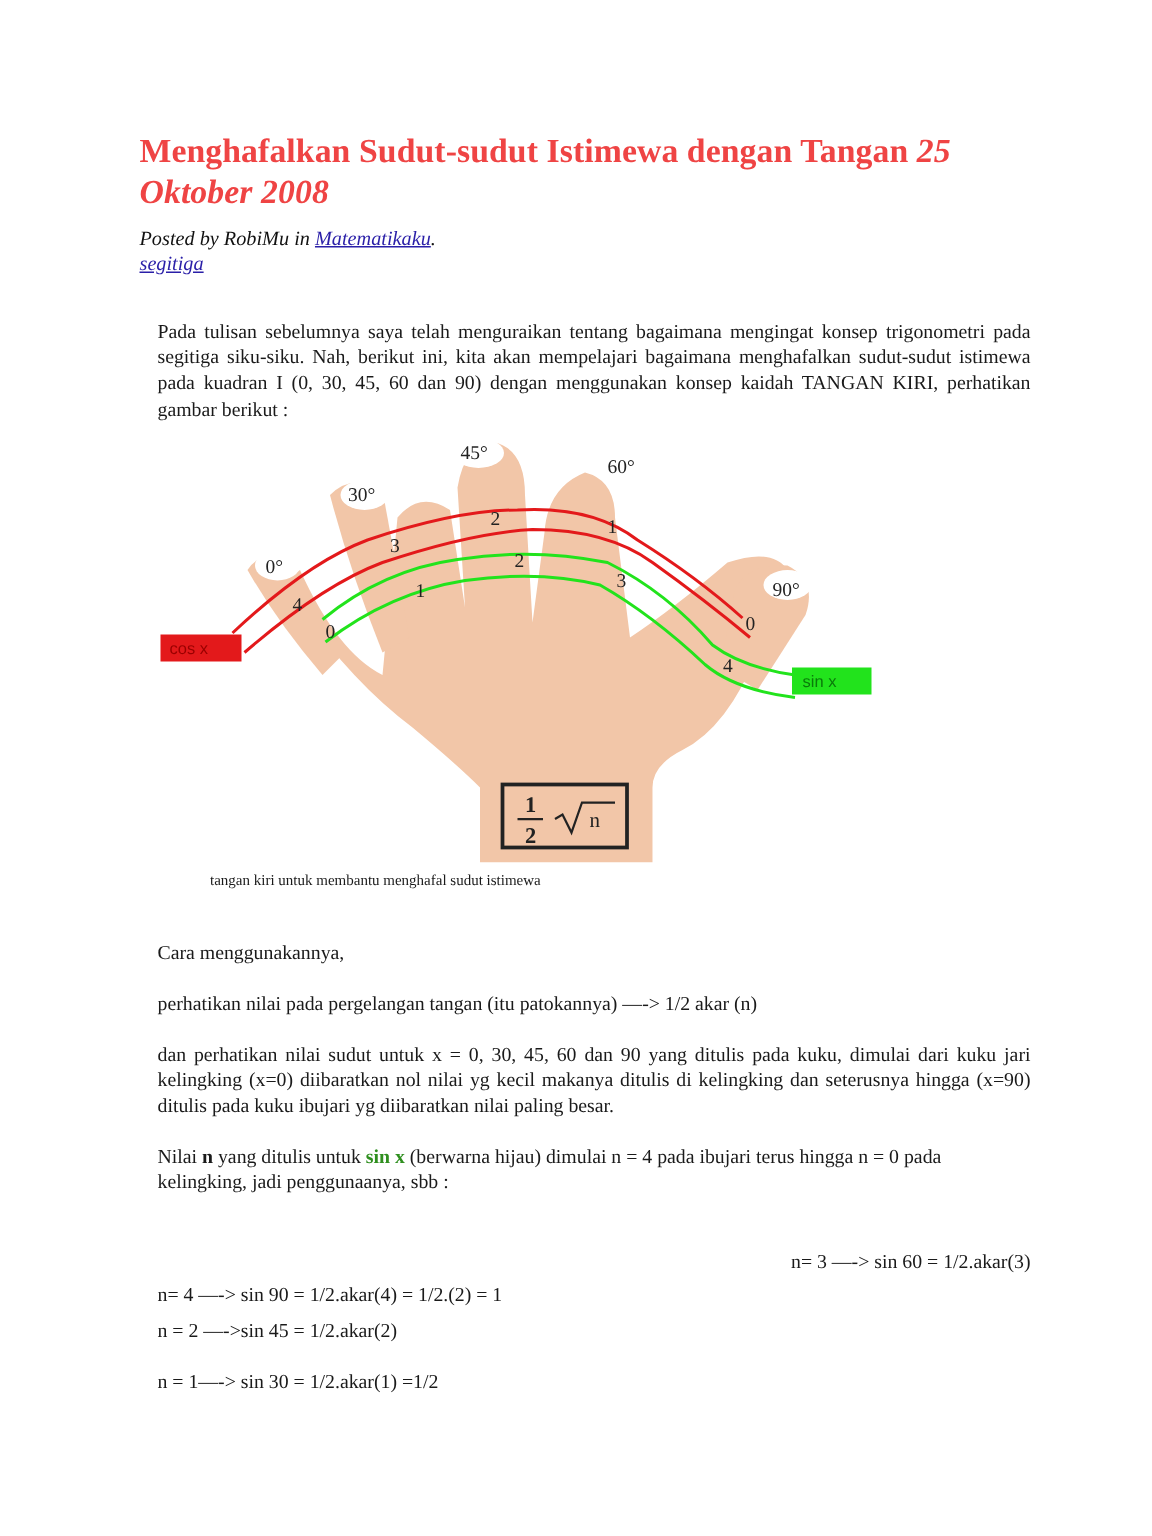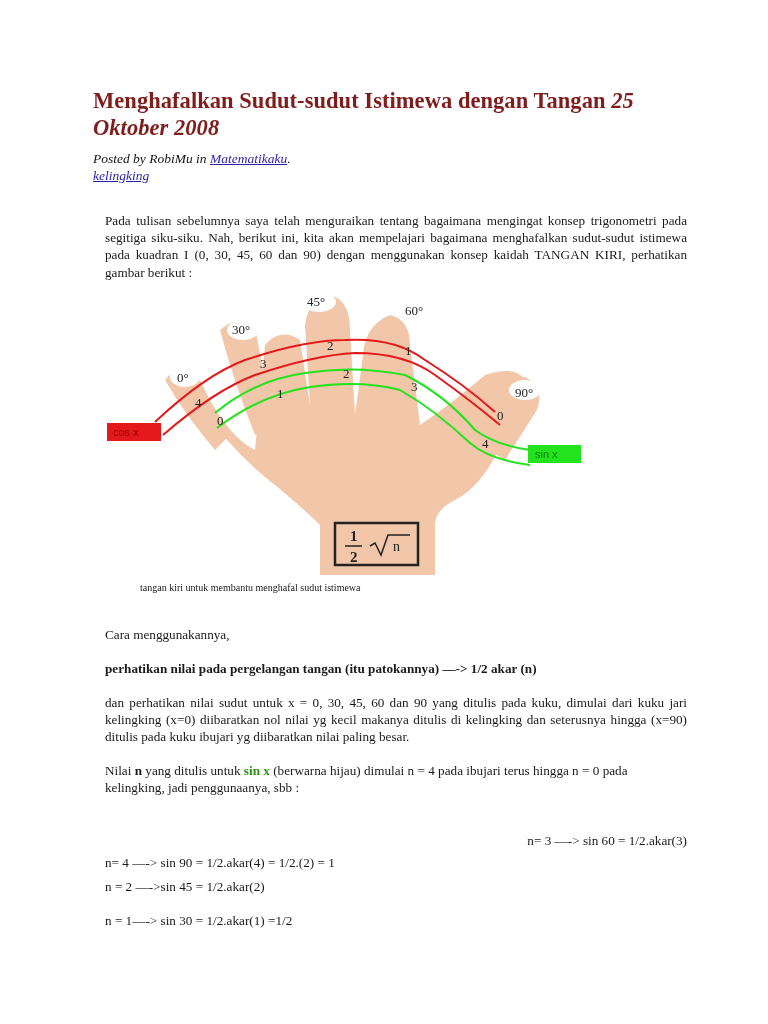--- a/index.html
+++ b/index.html
@@ -24,21 +24,21 @@
     .title {
       position: absolute;
       left: 0;
       top: 87px;
       width: 582px;
       margin: 0;
       font-family: "Liberation Serif", serif;
       font-weight: bold;
       font-size: 22.5px;
       line-height: 27px;
-      color: #7f1d1d;
+      color: #ef4444;
       letter-spacing: 0.05px;
     }
     .title .date {
       font-style: italic;
     }
     .meta {
       position: absolute;
       left: 0;
       top: 150px;
       font-style: italic;
@@ -71,41 +71,41 @@
     }
     .caption {
       position: absolute;
       left: 47px;
       top: 579px;
       font-size: 10px;
       line-height: 17px;
       color: #1a1a1a;
     }
     .p-cara { top: 614px; }
-    .p-patok { top: 648px; font-weight: bold; }
+    .p-patok { top: 648px; }
     .p-dan { top: 682px; }
     .p-nilai { top: 750px; }
     .p-f1 { top: 842px; }
     .p-f2 { top: 820px; text-align: right; }
     .p-f3 { top: 866px; }
     .p-f4 { top: 900px; }
     .green { color: #2f8f1f; font-weight: bold; }
     .bold { font-weight: bold; }
   </style>
 </head>
 <body>
 
 <div class="page">
 
   <h1 class="title"><span>Menghafalkan Sudut-sudut Istimewa dengan Tangan</span> <span class="date">25 Oktober 2008</span></h1>
 
   <div class="meta">
     <span>Posted by RobiMu in</span>
     <a href="#">Matematikaku</a><span>.</span><br>
-    <a href="#">kelingking</a>
+    <a href="#">segitiga</a>
   </div>
 
   <p class="para justify p-intro">Pada tulisan sebelumnya saya telah menguraikan tentang bagaimana mengingat konsep trigonometri pada segitiga siku-siku. Nah, berikut ini, kita akan mempelajari bagaimana menghafalkan sudut-sudut istimewa pada kuadran I (0, 30, 45, 60 dan 90) dengan menggunakan konsep kaidah TANGAN KIRI, perhatikan gambar berikut :</p>
 
   <div class="figure">
     <svg width="490" height="290" viewBox="0 0 490 290" xmlns="http://www.w3.org/2000/svg">
 
       <g fill="#f2c6a8">
 
         <path d="M95 95 Q120 150 150 165 L160 60 Q175 42 195 55 L205 120 L200 40 Q205 10 225 10 Q245 15 245 45 L250 130 L258 70 Q260 40 285 30 Q305 35 305 60 L315 140 Q345 120 380 90 Q410 80 420 95 Q418 120 400 150 Q380 200 350 215 Q330 225 330 240 L330 290 L215 290 L215 240 Q200 225 170 200 Q130 170 95 120 Q85 100 95 95 Z"></path>

